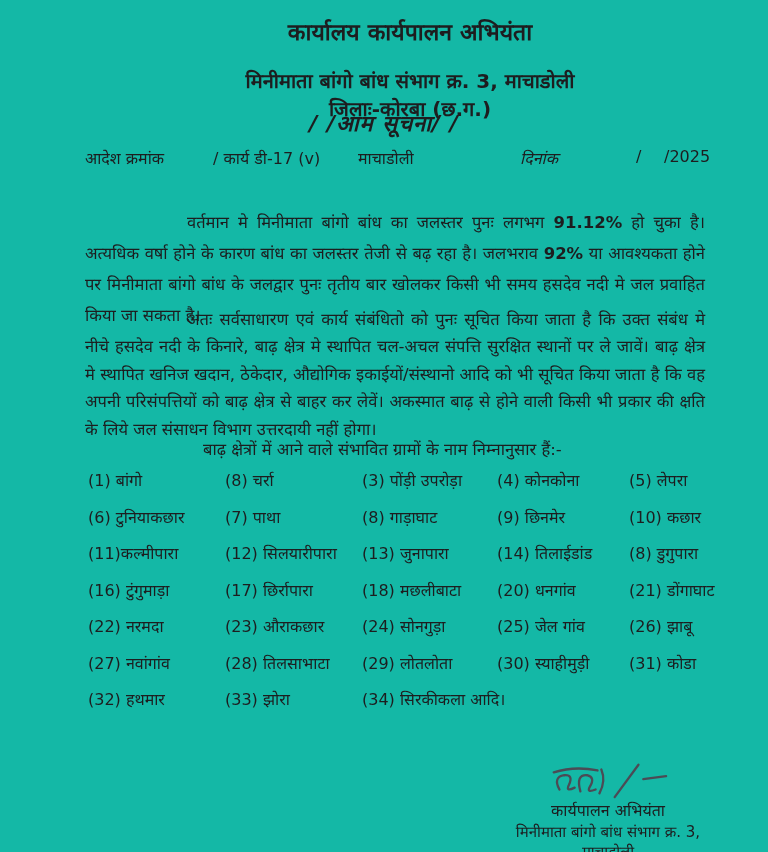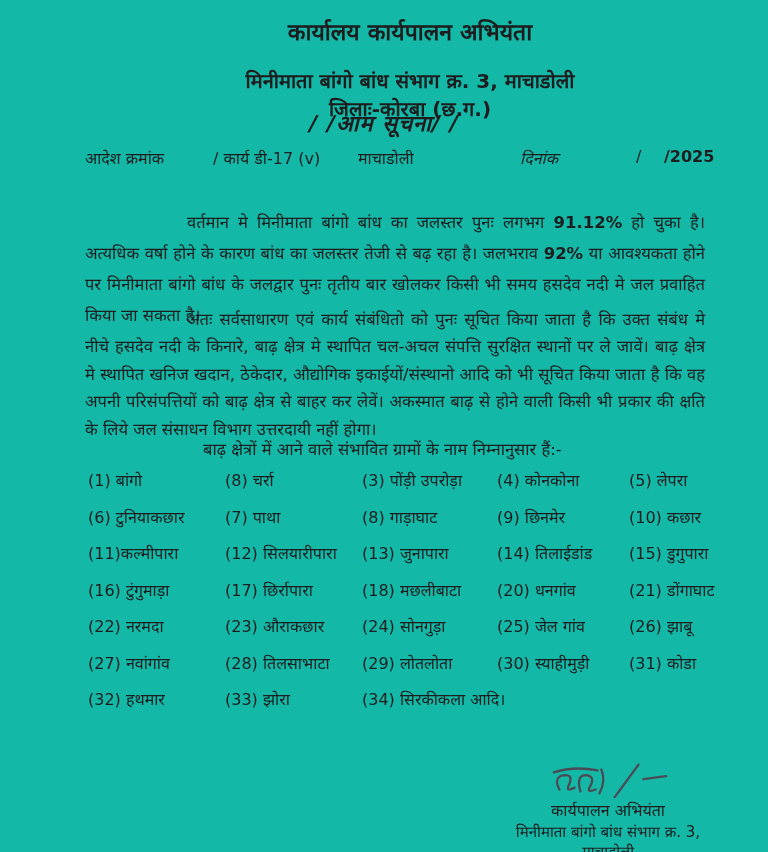--- a/index.html
+++ b/index.html
@@ -34,21 +34,21 @@
   }
 
   
   .orderline { position:absolute; top:147px; left:0; width:768px; height:24px; font-size:16px; }
   .orderline span { position:absolute; top:0; white-space:nowrap; }
   .ol-label  { left:85px; }
   .ol-no     { left:213px; }
   .ol-place  { left:358px; }
   .ol-date   { left:520px;font-style:italic; }
   .ol-slash  { left:636px; }
-  .ol-year   { left:664px;font-weight:bold; }
+  .ol-year   { left:664px; }
 
   
   .para {
     position:absolute; left:85px; width:620px;
     text-align:justify; font-size:16.5px;
   }
   .para-1 { top:190px; line-height:31px; text-indent:102px; }
   .para-2 { top:289px; line-height:27.5px; text-indent:102px; }
   .b { font-weight:bold; }
 
@@ -117,21 +117,21 @@
     <div class="v-cell">(5) लेपरा</div>
     <div class="v-cell">(6) टुनियाकछार</div>
     <div class="v-cell">(7) पाथा</div>
     <div class="v-cell">(8) गाड़ाघाट</div>
     <div class="v-cell">(9) छिनमेर</div>
     <div class="v-cell">(10) कछार</div>
     <div class="v-cell">(11)कल्मीपारा</div>
     <div class="v-cell">(12) सिलयारीपारा</div>
     <div class="v-cell">(13) जुनापारा</div>
     <div class="v-cell">(14) तिलाईडांड</div>
-    <div class="v-cell">(15) डुगुपारा</div>
+    <div class="v-cell">(8) डुगुपारा</div>
     <div class="v-cell">(16) टुंगुमाड़ा</div>
     <div class="v-cell">(17) छिर्रापारा</div>
     <div class="v-cell">(18) मछलीबाटा</div>
     <div class="v-cell">(20) धनगांव</div>
     <div class="v-cell">(21) डोंगाघाट</div>
     <div class="v-cell">(22) नरमदा</div>
     <div class="v-cell">(23) औराकछार</div>
     <div class="v-cell">(24) सोनगुड़ा</div>
     <div class="v-cell">(25) जेल गांव</div>
     <div class="v-cell">(26) झाबू</div>

